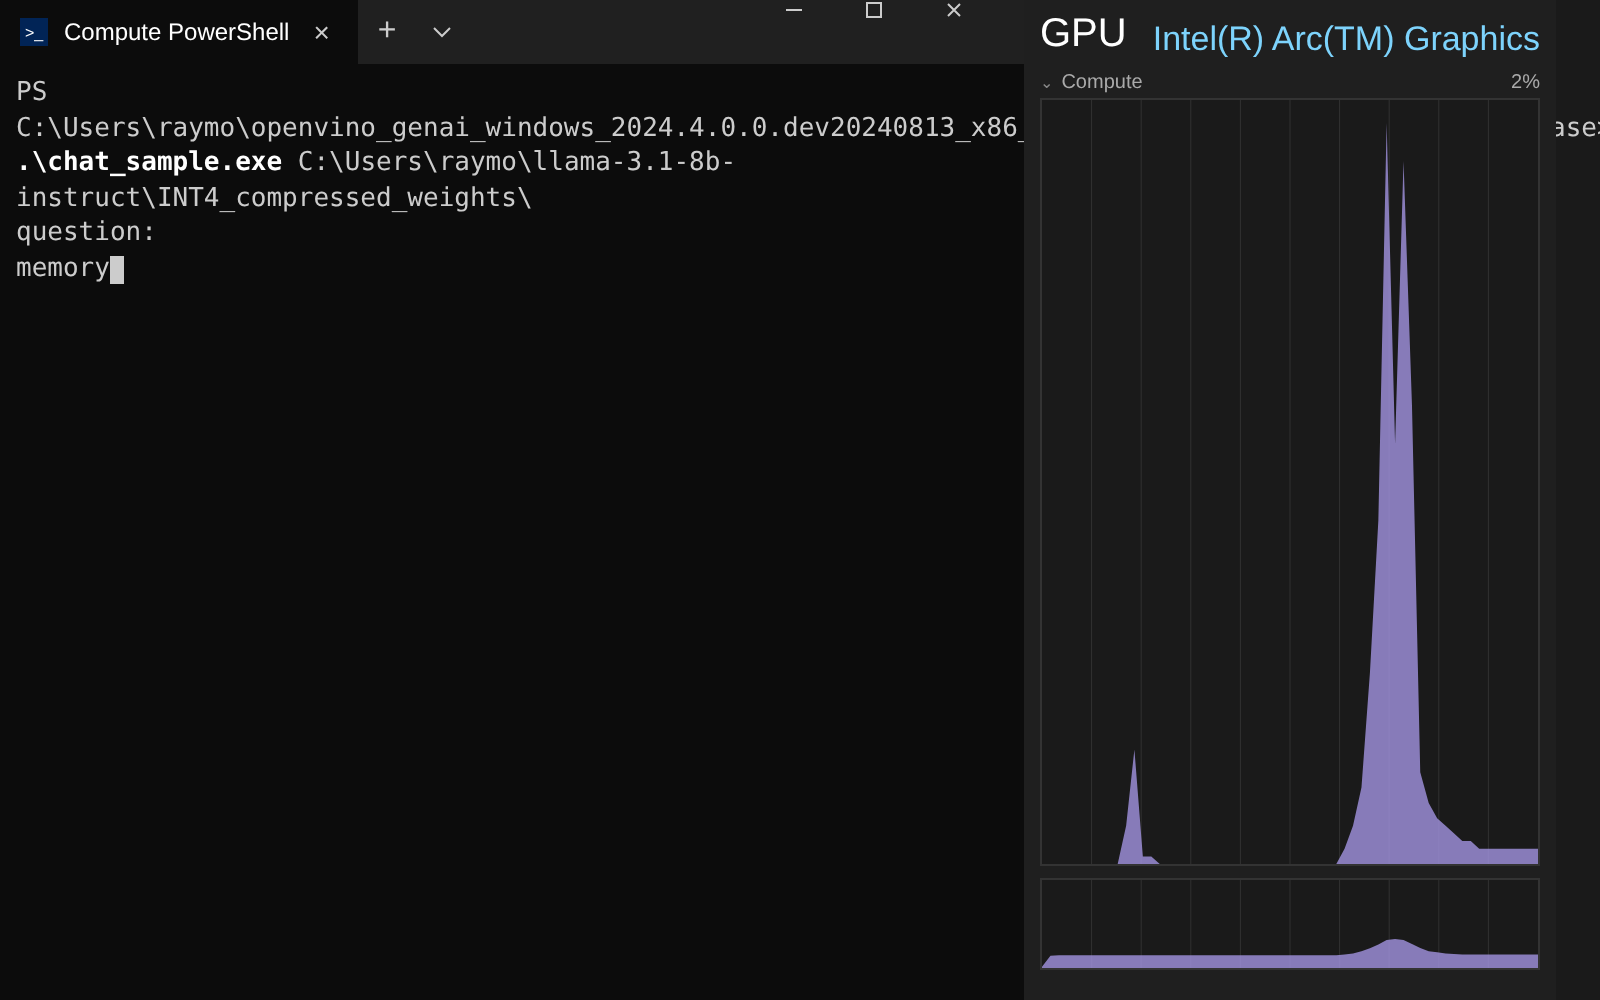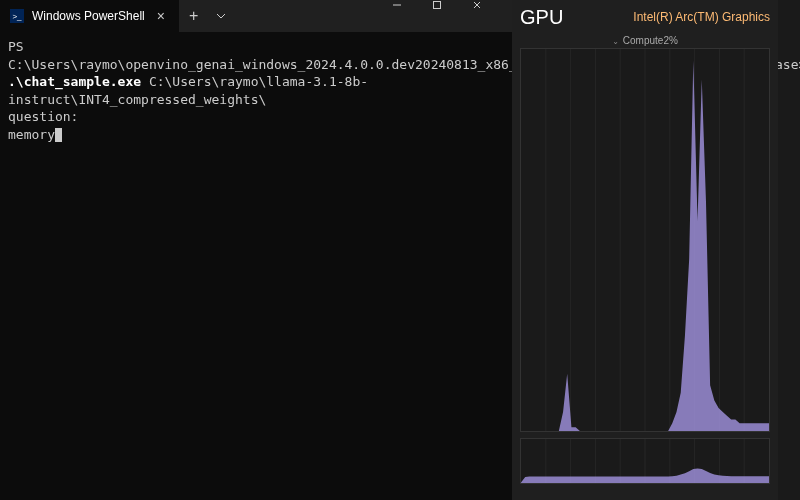--- a/index.html
+++ b/index.html
@@ -18,41 +18,41 @@
     
     .terminal-body { flex: 1; padding: 6px 8px; font-family: Consolas, monospace; font-size: 13px; line-height: 1.35; color: #ccc; }
     .prompt-path { color: #ccc; }
     .exec-name { color: #fff; font-weight: bold; }
     .cursor { display: inline-block; width: 7px; height: 14px; background: #ccc; vertical-align: text-bottom; animation: blink 1s infinite; }
     @keyframes blink { 50% { opacity: 0; } }
     
     .gpu-pane { width: 266px; height: 500px; background: #1f1f1f; display: flex; flex-direction: column; padding: 6px 8px; }
     .gpu-header { display: flex; justify-content: space-between; align-items: flex-start; margin-bottom: 6px; }
     .gpu-title { font-size: 20px; font-weight: 400; color: #fff; }
-    .gpu-device { font-size: 12px; color: #fdba74; padding-top: 4px; }
-    .section-row { display: flex; justify-content: center; align-items: center; font-size: 10px; color: #aaa; margin-bottom: 2px; }
+    .gpu-device { font-size: 17px; color: #7dd3fc; padding-top: 4px; }
+    .section-row { display: flex; justify-content: space-between; align-items: center; font-size: 10px; color: #aaa; margin-bottom: 2px; }
     .chevron { font-size: 8px; margin-right: 4px; color: #888; }
     
     .chart-area { position: relative; background: #1a1a1a; border: 1px solid #333; }
     .chart-compute { height: 384px; margin-bottom: 6px; }
     .chart-mem { height: 46px; }
     
     svg { display: block; width: 100%; height: 100%; }
     .fill-area { fill: #9b8dd6; fill-opacity: 0.85; }
     .grid-line { stroke: #333; stroke-width: 0.5; }
   </style>
 </head>
 <body>
 
 <div class="terminal-pane">
   <div class="titlebar">
     <div class="tab-area">
       <div class="tab">
         <span class="tab-icon">&gt;_</span>
-        <span>Windows PowerShell</span>
+        <span>Compute PowerShell</span>
         <span class="tab-close">×</span>
       </div>
       <div class="new-tab">+</div>
       <div class="tab-dropdown">
         <svg width="10" height="10" viewBox="0 0 10 10">
             <path d="M1 3 L5 7 L9 3" stroke="#ccc" stroke-width="1" fill="none"></path>
           </svg>
       </div>
     </div>
     <div class="window-controls">

